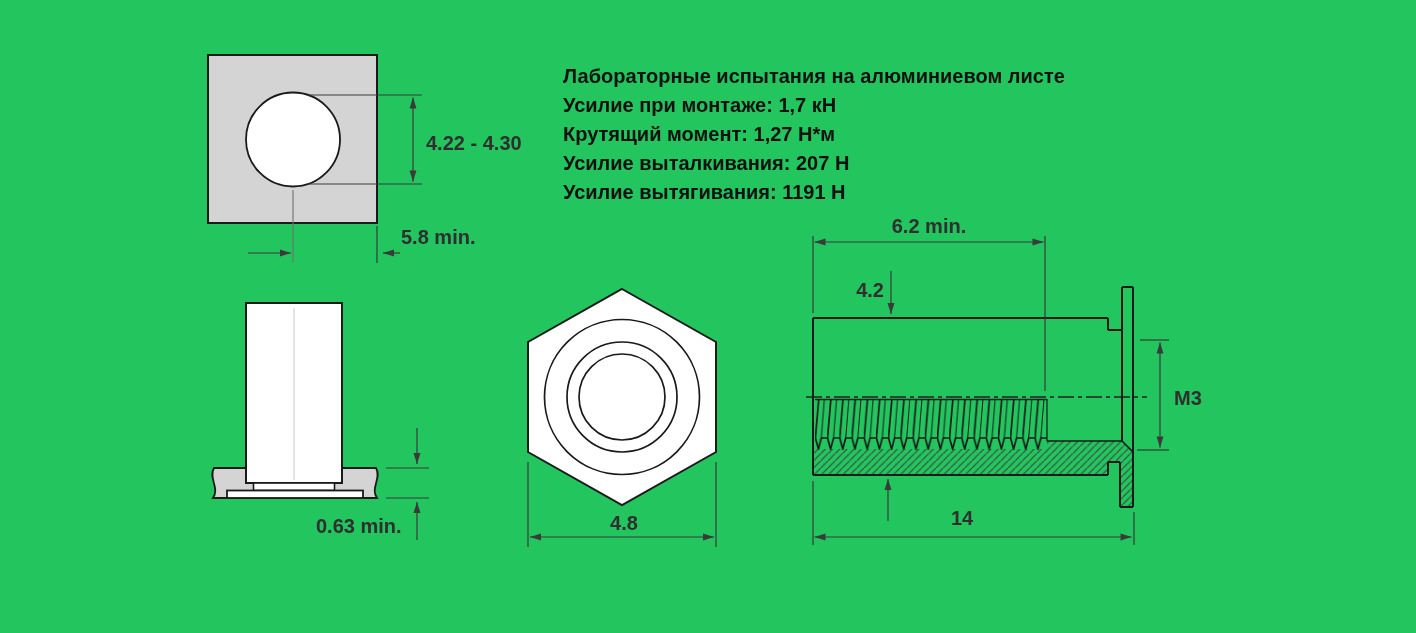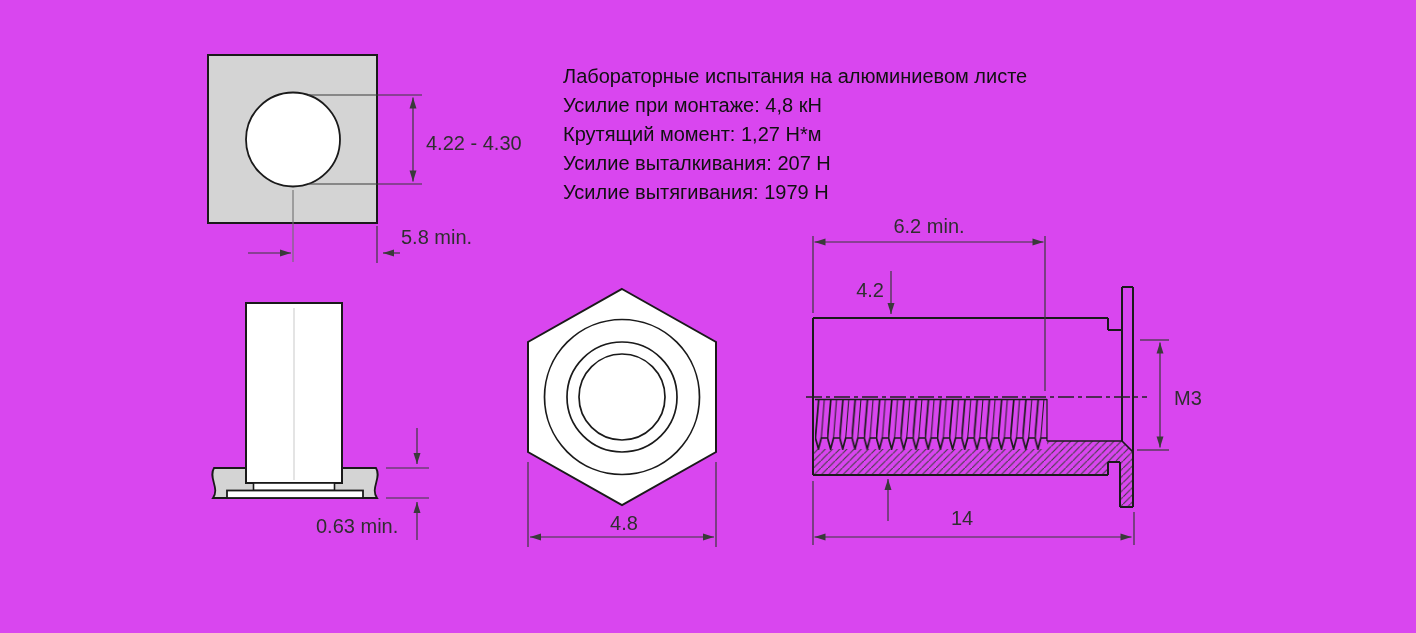--- a/index.html
+++ b/index.html
@@ -5,22 +5,23 @@
   html, body {
     margin: 0;
     padding: 0;
     background: #ffffff;
     font-family: "Liberation Sans", sans-serif;
   }
   .stage {
     position: relative;
     width: 1416px;
     height: 633px;
-    background: #d946ef;
+    background: #22c55e;
     overflow: hidden;
+    font-weight: bold;
   }
   .info-panel {
     position: absolute;
     left: 563px;
     top: 62px;
     font-size: 20px;
     line-height: 29px;
     color: #111111;
     white-space: nowrap;
   }
@@ -35,24 +36,24 @@
     fill: #2f2f2f;
   }
 </style>
 </head>
 <body>
 
 <div class="stage">
 
   <div class="info-panel">
     <div>Лабораторные испытания на алюминиевом листе</div>
-    <div>Усилие при монтаже: 4,8 кН</div>
+    <div>Усилие при монтаже: 1,7 кН</div>
     <div>Крутящий момент: 1,27 Н*м</div>
     <div>Усилие выталкивания: 207 Н</div>
-    <div>Усилие вытягивания: 1979 Н</div>
+    <div>Усилие вытягивания: 1191 Н</div>
   </div>
 
   <svg class="drawing" width="1416" height="633" viewBox="0 0 1416 633">
     <defs>
       <marker id="ah" markerUnits="userSpaceOnUse" markerWidth="13" markerHeight="9" refX="11.5" refY="4.5" orient="auto-start-reverse">
         <path d="M0.5,1 L11.5,4.5 L0.5,8 Z" fill="#3a3a3a"></path>
       </marker>
       <pattern id="thr" patternUnits="userSpaceOnUse" x="815" y="399" width="12.2" height="51">
         <line x1="3.6" y1="1" x2="0.4" y2="39" stroke="#1a1a1a" stroke-width="1.7"></line>
         <line x1="9.3" y1="1" x2="6.3" y2="39" stroke="#1a1a1a" stroke-width="1"></line>

